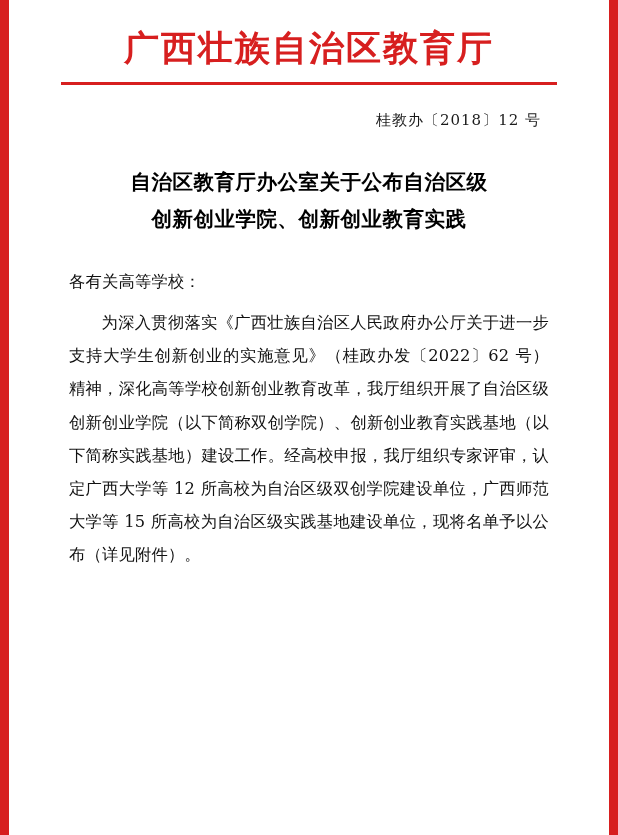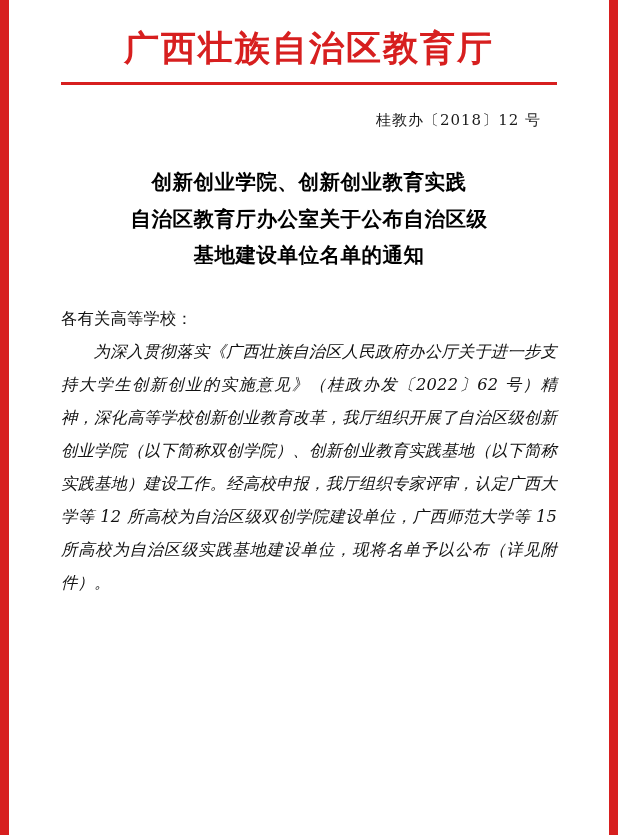--- a/index.html
+++ b/index.html
@@ -92,48 +92,46 @@
   .body-text {
     margin-top: 28px;
     font-size: 16.3px;
     line-height: 2.03;
     color: #111;
     text-align: justify;
     text-justify: inter-ideograph;
     letter-spacing: 0.2px;
   }
   .body-text p {
-    margin: 0;
+    margin: 8px;
   }
   .body-text p.indent {
     text-indent: 2em;
-    font-style: italic;
   }
 </style>
 </head>
 <body>
 
 <div class="page">
 
   <div class="side-bar left"></div>
   <div class="side-bar right"></div>
 
   <div class="content">
 
     <div class="masthead">
       <div class="masthead-title">广西壮族自治区教育厅</div>
       <div class="masthead-rule"></div>
     </div>
 
     <div class="doc-number">桂教办〔2018〕12 号</div>
 
     <div class="doc-title">
+      <div>自治区教育厅办公室关于公布自治区级</div>
       <div>创新创业学院、创新创业教育实践</div>
-      <div>自治区教育厅办公室关于公布自治区级</div>
-      <div>基地建设单位名单的通知</div>
     </div>
 
     <div class="body-text">
       <p>各有关高等学校：</p>
       <p class="indent">为深入贯彻落实《广西壮族自治区人民政府办公厅关于进一步支持大学生创新创业的实施意见》（桂政办发〔2022〕62 号）精神，深化高等学校创新创业教育改革，我厅组织开展了自治区级创新创业学院（以下简称双创学院）、创新创业教育实践基地（以下简称实践基地）建设工作。经高校申报，我厅组织专家评审，认定广西大学等 12 所高校为自治区级双创学院建设单位，广西师范大学等 15 所高校为自治区级实践基地建设单位，现将名单予以公布（详见附件）。</p>
     </div>
 
   </div>
 </div>
 

